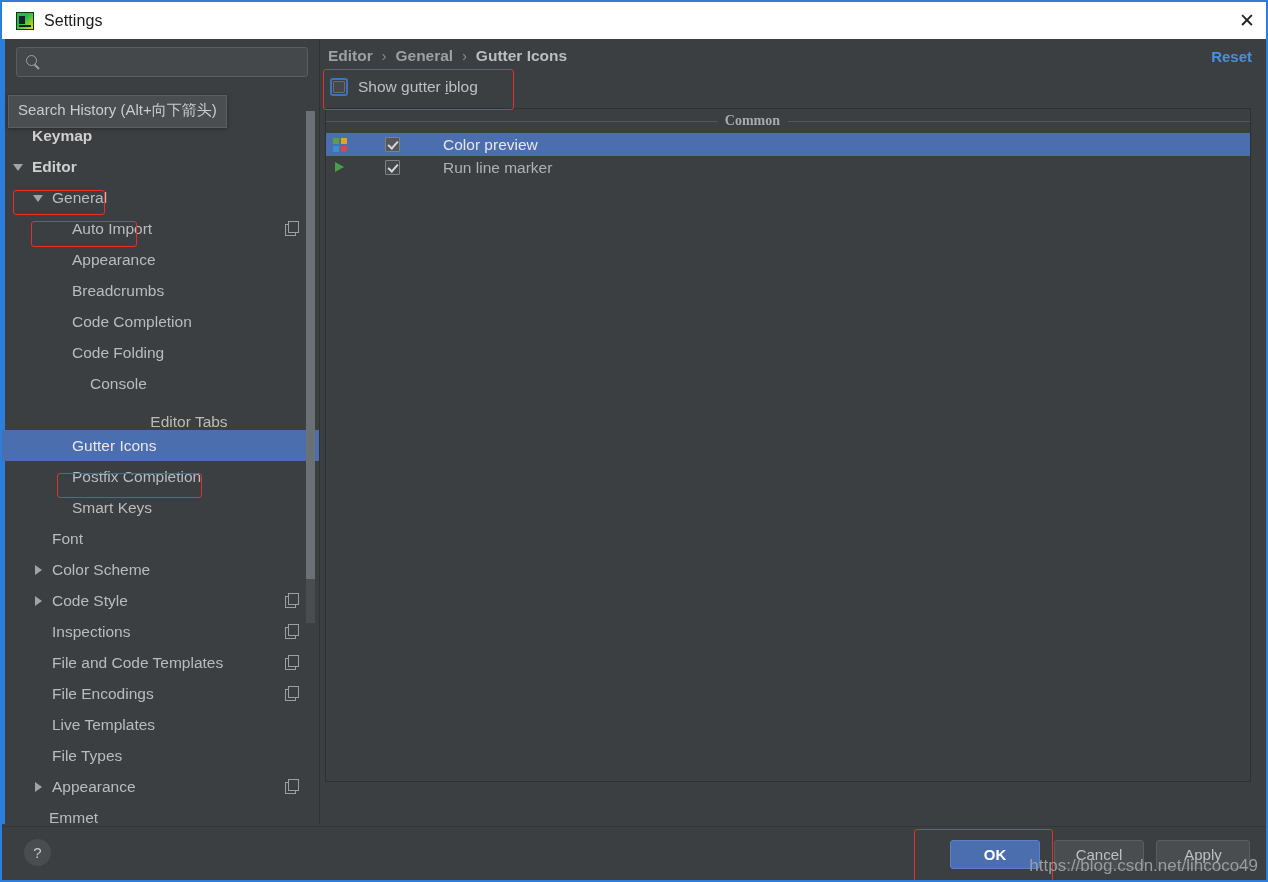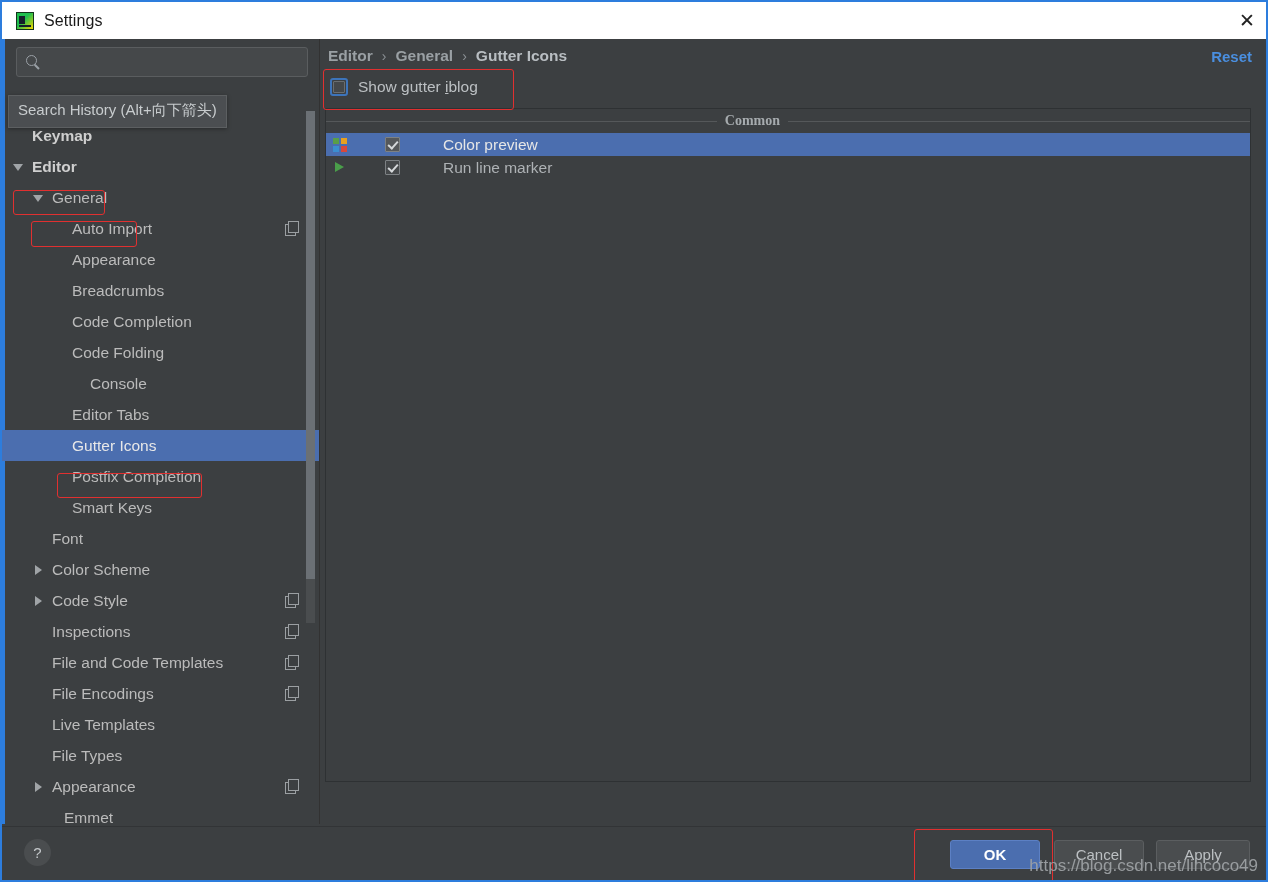--- a/index.html
+++ b/index.html
@@ -375,21 +375,21 @@
             <span class="tree-label" style="margin-left: 6px;">Code Completion</span>
           </div>
           <div class="tree-row" style="padding-left: 50px;">
             <span class="tw"></span>
             <span class="tree-label" style="margin-left: 6px;">Code Folding</span>
           </div>
           <div class="tree-row" style="padding-left: 50px;">
             <span class="tw"></span>
             <span class="tree-label" style="margin-left: 24px;">Console</span>
           </div>
-          <div class="tree-row" style="padding-left: 50px;">
+          <div class="tree-row" style="padding-left: 50px; flex-direction: column;">
             <span class="tw"></span>
             <span class="tree-label" style="margin-left: 6px;">Editor Tabs</span>
           </div>
           <div class="tree-row selected" style="padding-left: 50px;">
             <span class="tw"></span>
             <span class="tree-label" style="margin-left: 6px;">Gutter Icons</span>
           </div>
           <div class="tree-row" style="padding-left: 50px;">
             <span class="tw"></span>
             <span class="tree-label" style="margin-left: 6px;">Postfix Completion</span>
@@ -434,21 +434,21 @@
             <span class="tw"></span>
             <span class="tree-label" style="margin-left: 6px;">File Types</span>
           </div>
           <div class="tree-row" style="padding-left: 30px;">
             <span class="tw closed"></span>
             <span class="tree-label" style="margin-left: 6px;">Appearance</span>
             <span class="copy-badge"></span>
           </div>
           <div class="tree-row" style="padding-left: 30px;">
             <span class="tw"></span>
-            <span class="tree-label" style="margin-left: 18px;">Emmet</span>
+            <span class="tree-label" style="margin-left: 3px;">Emmet</span>
           </div>
         </div>
 
       <div class="sb-track"></div>
       <div class="sb-thumb"></div>
 
       <div class="redbox" style="left:11px;top:151px;width:92px;height:25px;"></div>
       <div class="redbox" style="left:29px;top:182px;width:106px;height:26px;"></div>
       <div class="redbox" style="left:55px;top:434px;width:145px;height:25px;"></div>
     </div>

